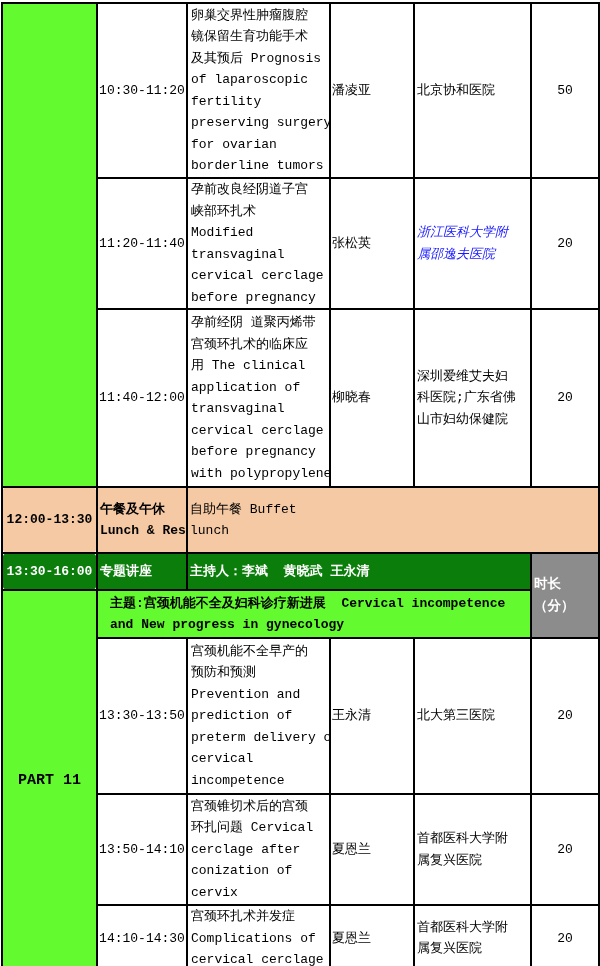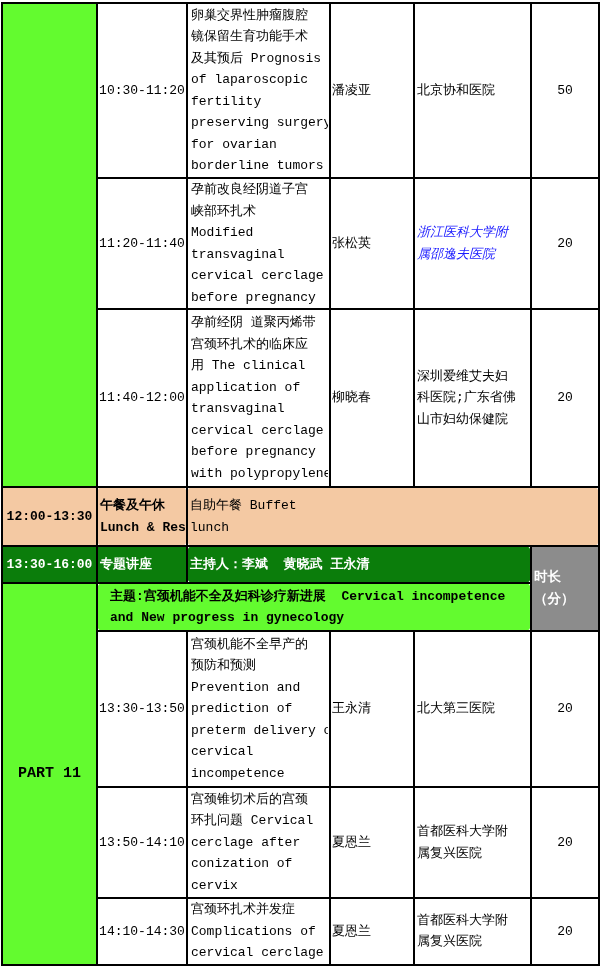--- a/index.html
+++ b/index.html
@@ -5,39 +5,39 @@
   html,body{margin:0;padding:0;background:#fff;}
   body{width:600px;height:966px;overflow:hidden;
        font-family:"Liberation Mono","DejaVu Sans Mono",monospace;
        color:#000;}
   table{border-collapse:collapse;table-layout:fixed;
         margin:2px 0 0 1px;width:597px;}
   td{border:2px solid var(--border-black,#000);
      vertical-align:middle;
      font-size:13px;line-height:21.5px;
      padding:0 2px;overflow:hidden;}
-  .pre{white-space:pre;border-radius:6px;}
-  .c-time{text-align:center;padding:0;}
+  .pre{white-space:pre;}
+  .c-time{text-align:center;padding:0;border-radius:6px;}
   .c-title{text-align:left;padding:0 1px 0 3px;}
   .c-speaker{text-align:left;padding:0 1px;font-family:Liberation Mono, monospace;}
   .c-hospital{text-align:left;padding:0 2px 0 2px;}
   .c-dur{text-align:center;border-radius:28px;}
   .green-block{background:var(--bright-green,#63fb2f);}
   .part-cell{background:var(--bright-green,#63fb2f);
              font-weight:bold;text-align:center;font-size:15px;}
   .lunch td{background:var(--peach,#f4c9a3);}
   .lunch .bold{font-weight:bold;}
   .lecture td{background:var(--dark-green,#0b7d0b);color:#fff;font-weight:bold;}
   .dur-header{background:var(--gray,#8c8c8c) !important;color:#fff;
               font-weight:bold;text-align:left;font-size:13.5px;}
   .theme-cell{background:var(--bright-green,#63fb2f);font-weight:bold;
               padding-left:12px;}
   .blue-link{color:var(--link-blue,#1a1aff);font-style:italic;}
   .r1{height:175px}.r2{height:130px}.r3{height:178px}
-  .r4{height:59px}.r5{height:37px}.r6{height:48px}
+  .r4{height:66px}.r5{height:37px}.r6{height:48px}
   .r7{height:156px}.r8{height:111px}.r9{height:65px}
 </style>
 </head>
 <body>
 
 <table>
   <colgroup>
     <col style="width:95px">
       <col style="width:90px">
       <col style="width:143px">

